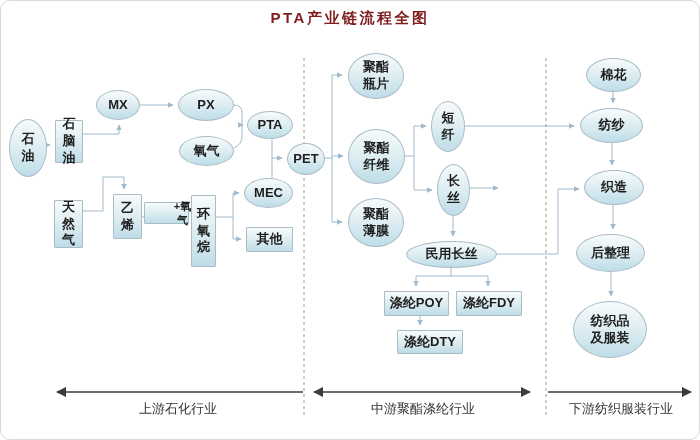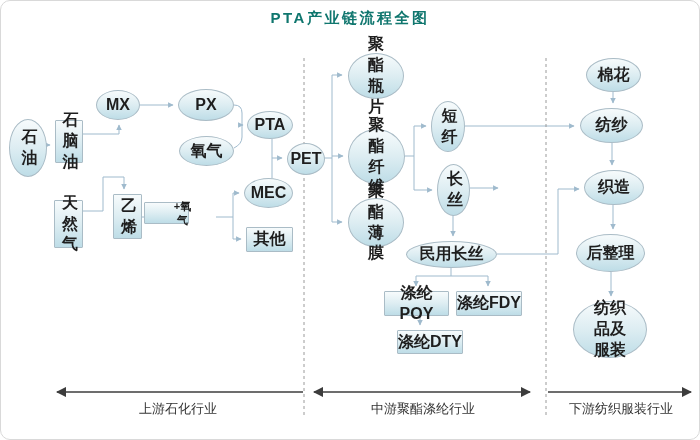--- a/index.html
+++ b/index.html
@@ -3,29 +3,29 @@
 <meta charset="utf-8">
 <style>
   html,body{margin:0;padding:0;background:#fff;}
   #stage{
     position:relative;width:698px;height:438px;background:#fff;
     border:1px solid #d9d9d9;border-radius:10px;overflow:hidden;
     font-family:"Liberation Sans",sans-serif;
   }
   #title{
     position:absolute;top:8px;left:0;width:100%;text-align:center;
-    font-size:15px;font-weight:bold;letter-spacing:2.5px;color:#0f766e;
+    font-size:15px;font-weight:bold;letter-spacing:2.5px;color:#7f1d1d;
   }
   svg.wires{position:absolute;left:0;top:0;width:700px;height:440px;}
   .edge{stroke:#9fbacd;stroke-width:1;fill:none;}
   .dash{stroke:#9a9a9a;stroke-width:1;fill:none;stroke-dasharray:3,3;}
   .secline{stroke:#3c3c3c;stroke-width:1.3;fill:none;}
   .node{
     position:absolute;display:flex;align-items:center;justify-content:center;
-    text-align:center;font-size:16px;font-weight:bold;color:#1e1e1e;line-height:1.3;
+    text-align:center;font-size:13px;font-weight:bold;color:#1e1e1e;line-height:1.3;
     border:1px solid #aabcc6;box-sizing:border-box;
     background:linear-gradient(180deg,#f7fbfc 0%,#ddedf2 50%,#bedde7 100%);
   }
   .ellipse{border-radius:50%;}
   .rect{border-radius:1px;}
   .w1{width:13px;word-break:break-all;}
   .w2{width:27px;word-break:break-all;}
   .w3{width:40px;word-break:break-all;}
   .small{font-size:11px;padding-left:32px;}
   .seclabel{
@@ -121,20 +121,23 @@
     </div>
   <div class="node rect" style="left:53px;top:199px;width:29px;height:48px;">
       <span class="w1">天然气</span>
     </div>
   <div class="node rect" style="left:112px;top:193px;width:29px;height:45px;">
       <span class="w1">乙烯</span>
     </div>
   <div class="node rect small" style="left:143px;top:201px;width:45px;height:22px;">
       <span>+氧气</span>
     </div>
+  <div class="node rect" style="left:190px;top:194px;width:25px;height:72px;">
+      <span class="w1">环氧烷</span>
+    </div>
 
   <div class="node ellipse" style="left:347px;top:52px;width:56px;height:46px;">
       <span class="w2">聚酯瓶片</span>
     </div>
   <div class="node ellipse" style="left:347px;top:197px;width:56px;height:49px;">
       <span class="w2">聚酯薄膜</span>
     </div>
   <div class="node ellipse" style="left:347px;top:128px;width:57px;height:55px;">
       <span class="w2">聚酯纤维</span>
     </div>

